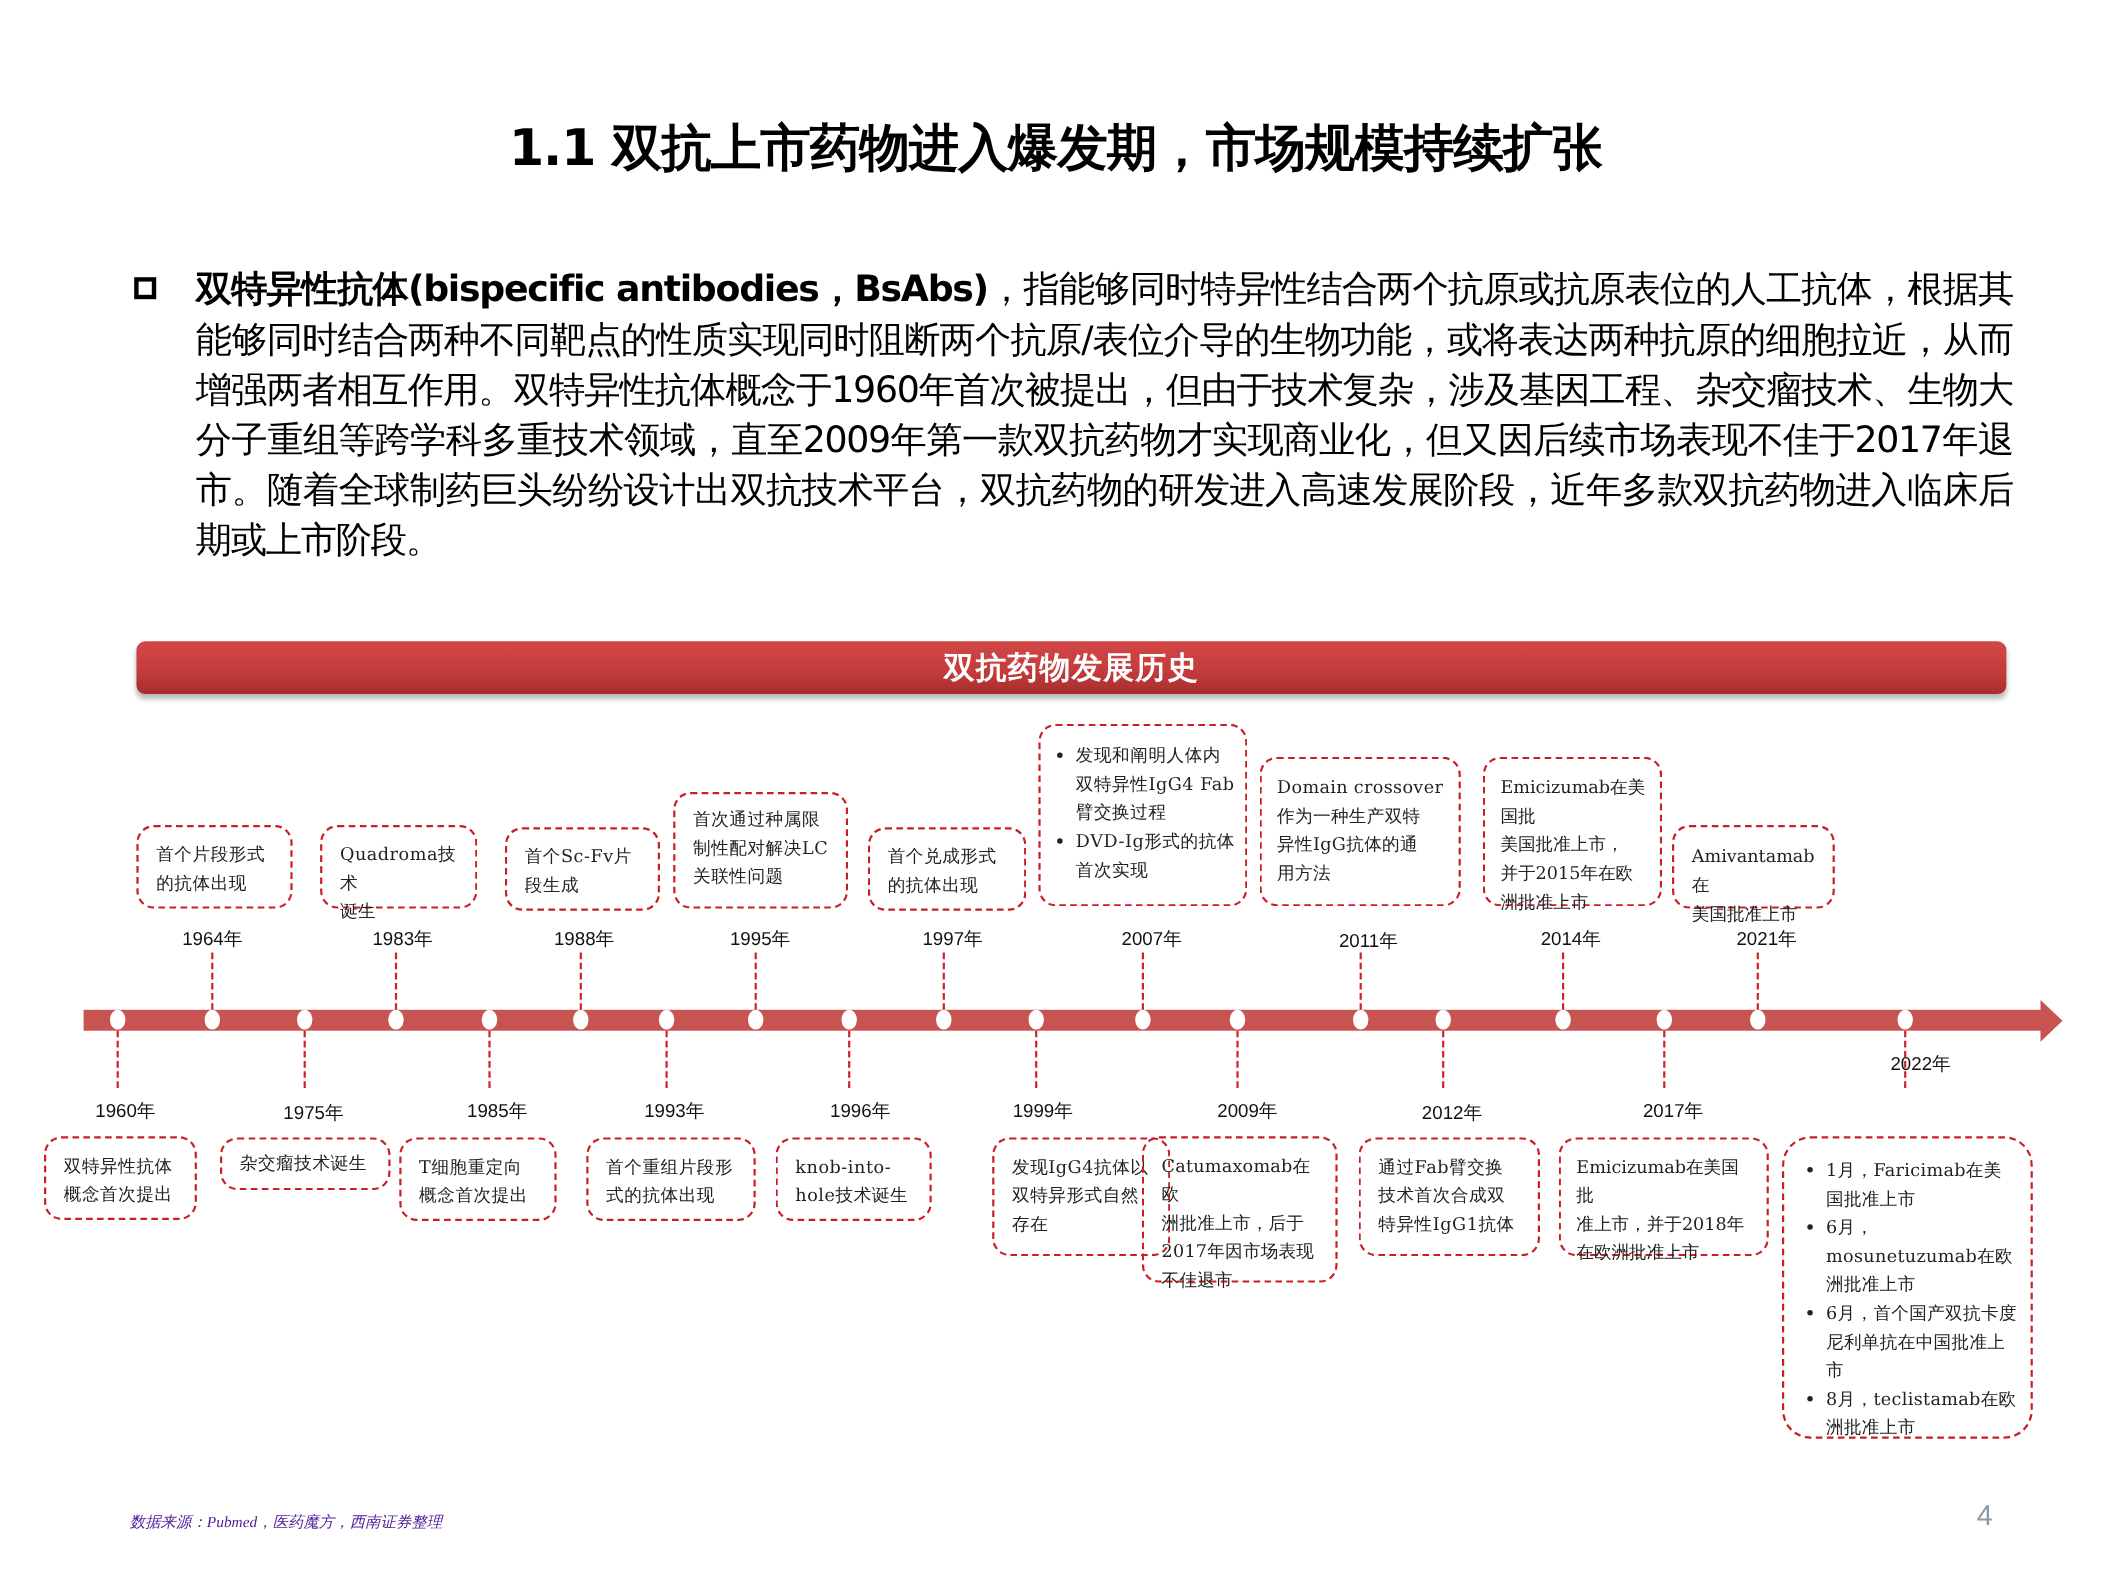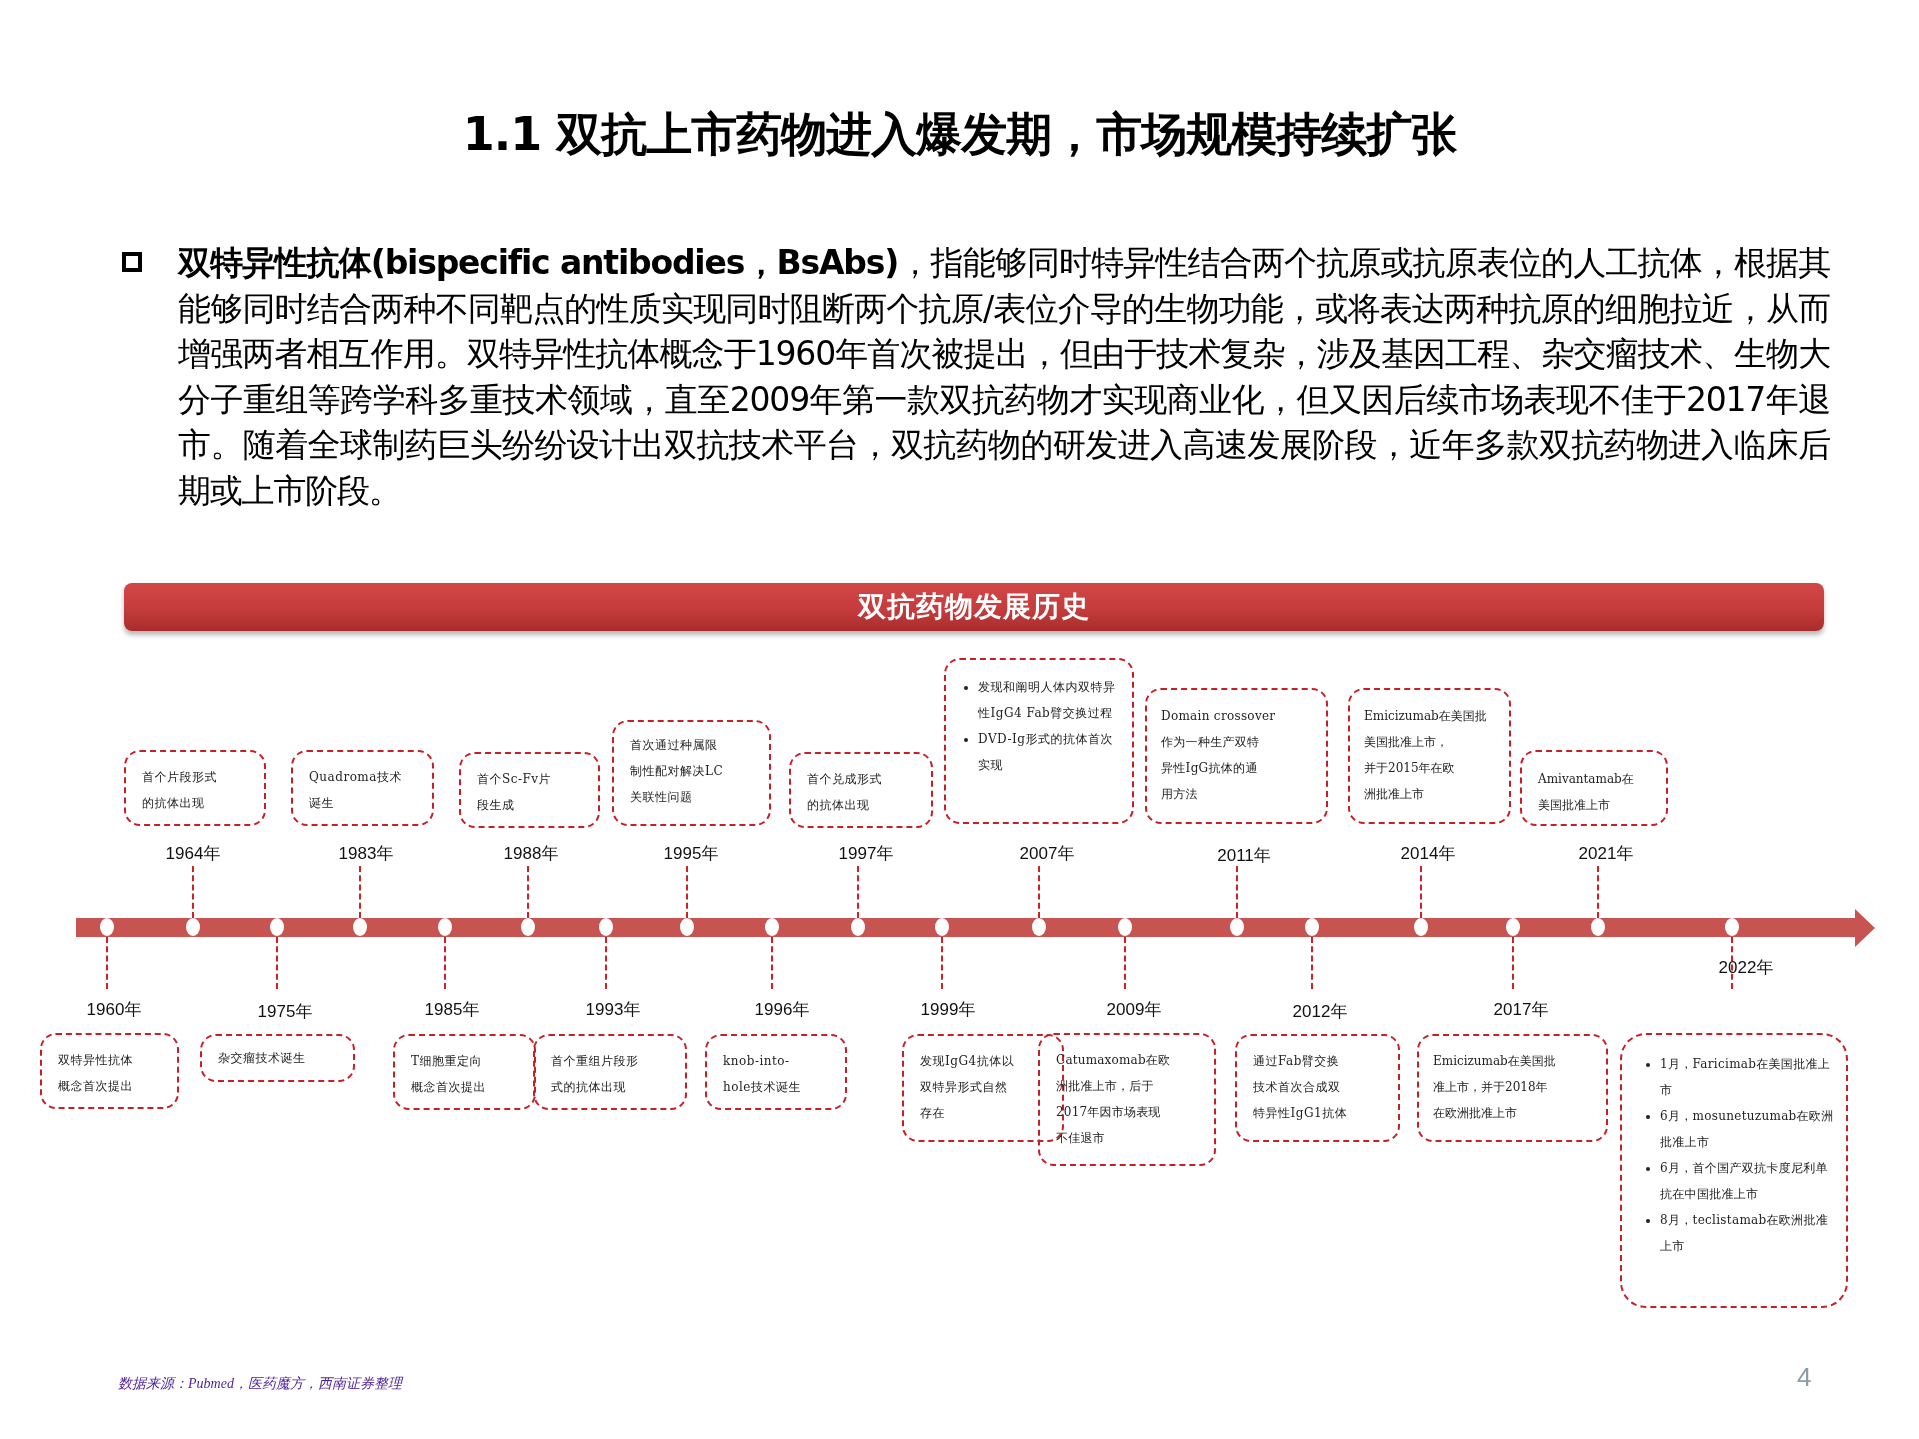--- a/index.html
+++ b/index.html
@@ -23,21 +23,21 @@
   .arrow { position: absolute; left: 1855px; top: 909px; width: 0; height: 0;
            border-top: 19px solid transparent; border-bottom: 19px solid transparent;
            border-left: 20px solid #c75450; }
   .dot { position: absolute; width: 14px; height: 18px; margin-left: -7px; top: 918px;
          background: #fff; border-radius: 50%; }
   .vline { position: absolute; width: 0; border-left: 2px dashed #d0202a; margin-left: -1px; }
   .year { position: absolute; width: 120px; margin-left: -60px; text-align: center;
           font-size: 17px; color: #111; font-family: "Liberation Sans", sans-serif; }
   .box { position: absolute; border: 2.5px dashed #c81e27; border-radius: 16px; box-sizing: border-box;
          padding: 12px 12px 8px 16px; font-family: "DejaVu Serif", "Liberation Serif", serif;
-         font-size: 12px; line-height: 26px; color: #222; letter-spacing: 0.5px; }
+         font-size: 16px; line-height: 26px; color: #222; letter-spacing: 0.5px; }
   .box ul { margin: 0; padding-left: 20px; }
   .box li { margin: 0; }
   .box .lines span { display: block; }
   .source { position: absolute; left: 118px; top: 1375px; font-size: 14px; font-style: italic;
             color: #4c1d95; font-family: "Liberation Serif", serif; }
   .pagenum { position: absolute; left: 1797px; top: 1362px; font-size: 26px; color: #8c9aa8;
              font-family: "Liberation Sans", sans-serif; }
 </style>
 </head>
 <body>
@@ -165,21 +165,21 @@
   <div class="year" style="left:285px;top:1000px">1975年</div>
   <div class="box" style="left:200px;top:1034px;width:155px;height:48px;padding-top:9px">
     <div class="lines">
         <span>杂交瘤技术诞生</span>
       </div>
   </div>
 
   <div class="dot" style="left:445px"></div>
   <div class="vline" style="left:445px;top:937px;height:52px"></div>
   <div class="year" style="left:452px;top:998px">1985年</div>
-  <div class="box" style="left:393px;top:1034px;width:143px;height:76px">
+  <div class="box" style="left:363px;top:1034px;width:143px;height:76px">
     <div class="lines">
         <span>T细胞重定向</span>
         <span>概念首次提出</span>
       </div>
   </div>
 
   <div class="dot" style="left:606px"></div>
   <div class="vline" style="left:606px;top:937px;height:52px"></div>
   <div class="year" style="left:613px;top:998px">1993年</div>
   <div class="box" style="left:533px;top:1034px;width:154px;height:76px">

